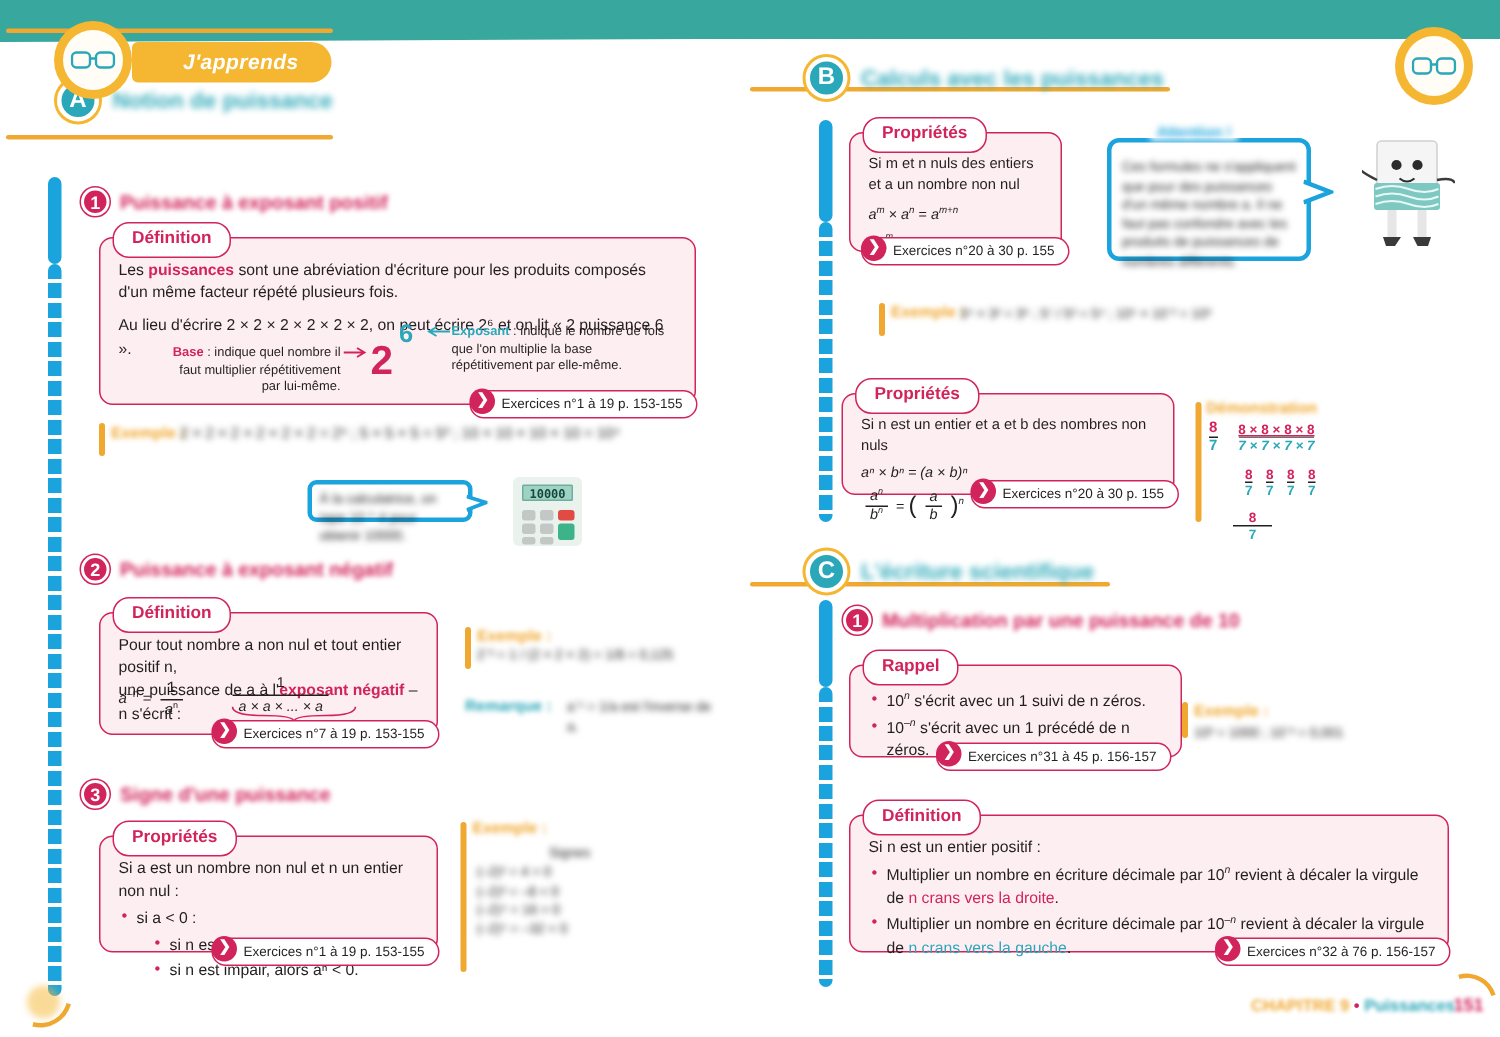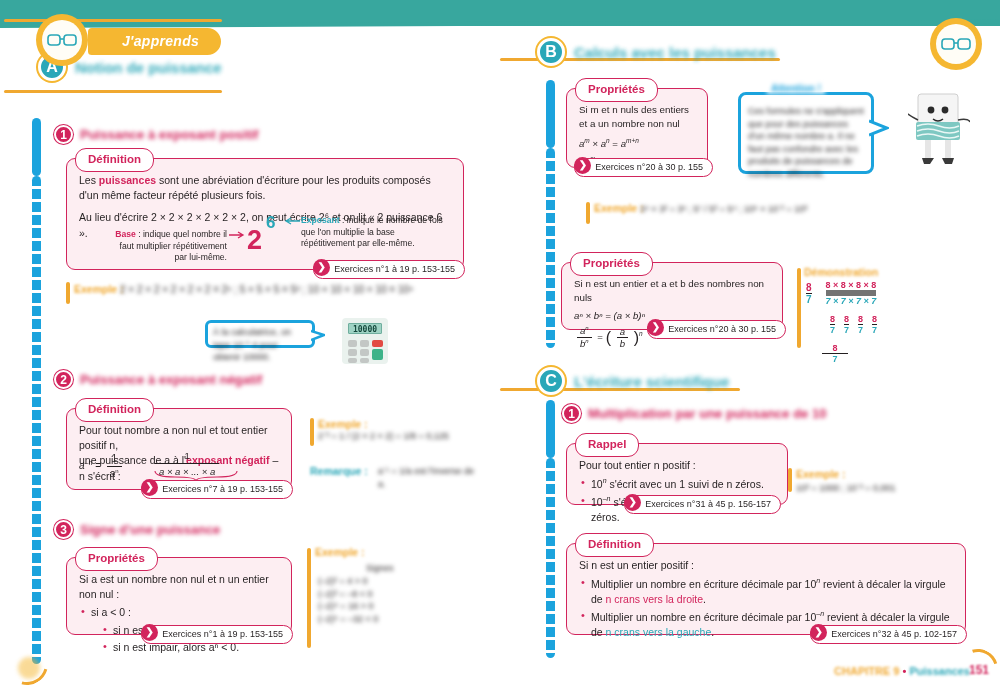--- a/index.html
+++ b/index.html
@@ -447,21 +447,21 @@
 
   <div class="orail" style="left:797px; top:268px; height:80px;"></div>
   <div class="exlabel" style="left:804px; top:266px;">Démonstration</div>
   <div style="position:absolute; left:806px; top:280px;">
     <div style="display:flex; align-items:center; gap:14px;">
       <div style="text-align:center; font-size:10px;">
         <div style="color:#d2245c; font-weight:bold; border-bottom:1px solid #231f20;">8</div>
         <div style="color:#2aa7b8; font-weight:bold;">7</div>
       </div>
       <div style="text-align:center; font-size:9px;">
-        <div style="color:#d2245c; font-weight:bold; border-bottom:6px solid #737373;">8 × 8 × 8 × 8</div>
+        <div style="color:#d2245c; font-weight:bold; border-bottom:1px solid #737373;text-decoration:underline;">8 × 8 × 8 × 8</div>
         <div style="color:#2aa7b8; font-weight:bold;font-style:italic;">7 × 7 × 7 × 7</div>
       </div>
     </div>
     <div style="display:flex; gap:9px; margin-top:8px; margin-left:24px;">
       <div style="font-size:9px; text-align:center;">
         <div style="color:#d2245c; font-weight:bold; border-bottom:1px solid #231f20;">8</div>
         <div style="color:#2aa7b8; font-weight:bold;">7</div>
       </div>
       <div style="font-size:9px; text-align:center;">
         <div style="color:#d2245c; font-weight:bold; border-bottom:1px solid #231f20;">8</div>
@@ -491,21 +491,20 @@
   <div class="rail" style="left:546px; top:400px; height:58px;"></div>
   <div class="rail dash" style="left:546px; top:458px; height:200px;"></div>
 
   <div class="sub-head" style="left:562px; top:404px;">
     <div class="sub-num">1</div>
     <div class="sub-title">Multiplication par une puissance de 10</div>
   </div>
 
   <div class="pbox" style="left:566px; top:443px; width:222px; height:62px;">
     <div class="pbox-label">Rappel</div>
-    <div style="margin-top:1px;">Pour tout entier n positif :</div>
     <ul class="bl">
       <li>
         <span>10</span><sup style="font-size:7px;" class="var">n</sup><span> s'écrit avec un 1 suivi de n zéros.</span>
       </li>
       <li>
         <span>10</span><sup style="font-size:7px;" class="var">–n</sup><span> s'écrit avec un 1 précédé de n zéros.</span>
       </li>
     </ul>
     <div class="exlink" style="right:6px; bottom:-10px;">
       <span class="chev">❯</span>
@@ -523,21 +522,21 @@
     <ul class="bl">
       <li>
         <span>Multiplier un nombre en écriture décimale par 10</span><sup style="font-size:7px;" class="var">n</sup><span> revient à décaler la virgule de </span><span class="hl-pink" style="font-weight:normal;">n crans vers la droite</span><span>.</span>
       </li>
       <li>
         <span>Multiplier un nombre en écriture décimale par 10</span><sup style="font-size:7px;" class="var">–n</sup><span> revient à décaler la virgule de </span><span class="hl-teal">n crans vers la gauche</span><span>.</span>
       </li>
     </ul>
     <div class="exlink" style="right:-2px; bottom:-10px;">
       <span class="chev">❯</span>
-      <span>Exercices n°32 à 45 p. 102-157</span>
+      <span>Exercices n°32 à 76 p. 156-157</span>
     </div>
   </div>
 
   <div class="footer">
     <span class="ch">CHAPITRE 9</span>
     <span class="dot">•</span>
     <span class="tt">Puissances</span>
   </div>
   <div class="swoosh" style="right:2px; bottom:2px; width:40px; height:40px; transform:rotate(28deg);"></div>
   <div class="pagenum">151</div>

